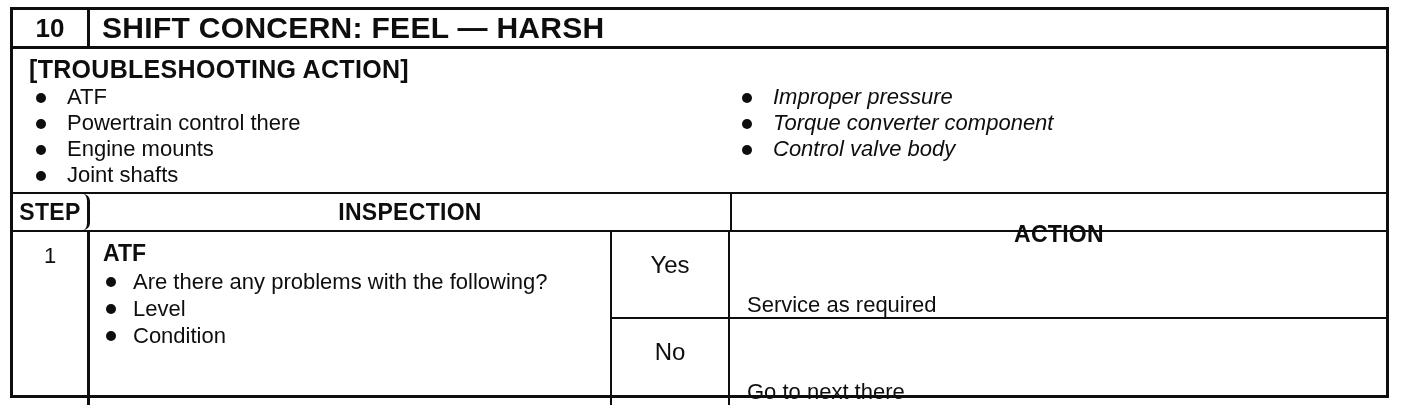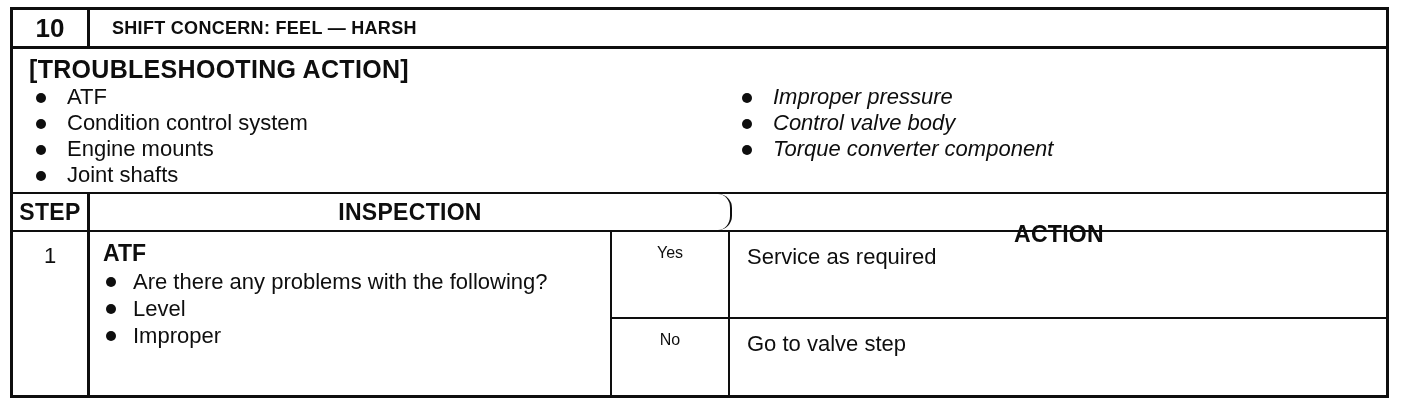--- a/index.html
+++ b/index.html
@@ -21,21 +21,21 @@
 
   
   .title-row { height:39px; border-bottom:3px solid #0e0e0e; }
   .num-cell {
     width:77px; border-right:3px solid #0e0e0e;
     display:flex; align-items:center; justify-content:center;
     font-weight:bold; font-size:26px;
   }
   .title-cell {
     flex:1; display:flex; align-items:center;
-    padding-left:22px; font-weight:bold; font-size:18px; letter-spacing:.3px;
+    padding-left:12px; font-weight:bold; font-size:30px; letter-spacing:.3px;
   }
 
   
   .hints-row {
     height:145px; border-bottom:2px solid #0e0e0e;
     flex-direction:column; padding:5px 0 0 16px;
   }
   .hints-heading { font-weight:bold; font-size:25px; line-height:30px; letter-spacing:.3px; }
   .hints-cols { display:flex; }
   ul.hint-list { list-style:none; }
@@ -43,22 +43,22 @@
   ul.hint-list.right { flex:1;font-style:italic; }
   li.hint-item { display:flex; align-items:center; height:26px; font-size:22px; }
   .dot {
     width:10px; height:10px; border-radius:50%;
     background:#0e0e0e; flex:none; margin:1px 21px 0 7px;
   }
 
   
   .header-row { height:38px; border-bottom:2px solid #0e0e0e; font-weight:bold; font-size:23px; }
   .hdr { display:flex; align-items:center; justify-content:center; letter-spacing:.3px; }
-  .step-hdr { width:77px; border-right:3px solid #0e0e0e; }
-  .insp-hdr { width:642px; border-right:2px solid #0e0e0e;border-radius:14px; }
+  .step-hdr { width:77px; border-right:3px solid #0e0e0e;border-radius:7px; }
+  .insp-hdr { width:642px; border-right:2px solid #0e0e0e; }
   .action-hdr { flex:1;margin-top:40px; }
 
   
   .body-row { flex:1; }
   .step-cell {
     width:77px; border-right:3px solid #0e0e0e;
     display:flex; justify-content:center; padding-top:11px; font-size:22px;
   }
   .insp-cell {
     width:522px; border-right:2px solid #0e0e0e;
@@ -66,23 +66,23 @@
   }
   .insp-title { font-weight:bold; font-size:23px; line-height:29px; }
   .insp-cell li.hint-item { height:27px; }
   .insp-cell .dot { margin:1px 17px 0 3px; }
   .branches { flex:1; display:flex; flex-direction:column; }
   .branch { display:flex; }
   .branch.first { height:87px; border-bottom:2px solid #0e0e0e; }
   .branch.second { flex:1; }
   .answer-cell {
     width:118px; border-right:2px solid #0e0e0e;
-    display:flex; justify-content:center; padding-top:12px; font-size:16px;
+    display:flex; justify-content:center; padding-top:19px; font-size:24px;
   }
-  .action-cell { flex:1; padding:12px 10px 0 17px; font-size:22px; }
+  .action-cell { flex:1; padding:12px 10px 0 17px; font-size:22px;margin-top:48px; }
 </style>
 </head>
 <body>
 
 <div class="sheet">
 
   <div class="row title-row">
     <div class="num-cell">10</div>
     <div class="title-cell">SHIFT CONCERN: FEEL — HARSH</div>
   </div>
@@ -90,43 +90,43 @@
   <div class="row hints-row">
     <div class="hints-heading">[TROUBLESHOOTING ACTION]</div>
     <div class="hints-cols">
       <ul class="hint-list left">
         <li class="hint-item">
           <span class="dot"></span>
           <span>ATF</span>
         </li>
         <li class="hint-item">
           <span class="dot"></span>
-          <span>Condition control system</span>
+          <span>Powertrain control there</span>
         </li>
         <li class="hint-item">
           <span class="dot"></span>
           <span>Engine mounts</span>
         </li>
         <li class="hint-item">
           <span class="dot"></span>
           <span>Joint shafts</span>
         </li>
       </ul>
       <ul class="hint-list right">
         <li class="hint-item">
           <span class="dot"></span>
           <span>Improper pressure</span>
         </li>
         <li class="hint-item">
           <span class="dot"></span>
-          <span>Control valve body</span>
+          <span>Torque converter component</span>
         </li>
         <li class="hint-item">
           <span class="dot"></span>
-          <span>Torque converter component</span>
+          <span>Control valve body</span>
         </li>
       </ul>
     </div>
   </div>
 
   <div class="row header-row">
     <div class="hdr step-hdr">STEP</div>
     <div class="hdr insp-hdr">INSPECTION</div>
     <div class="hdr action-hdr">ACTION</div>
   </div>
@@ -140,30 +140,30 @@
         <li class="hint-item">
           <span class="dot"></span>
           <span>Are there any problems with the following?</span>
         </li>
         <li class="hint-item">
           <span class="dot"></span>
           <span>Level</span>
         </li>
         <li class="hint-item">
           <span class="dot"></span>
-          <span>Improper</span>
+          <span>Condition</span>
         </li>
       </ul>
     </div>
 
     <div class="branches">
       <div class="branch first">
         <div class="answer-cell">Yes</div>
         <div class="action-cell">Service as required</div>
       </div>
       <div class="branch second">
         <div class="answer-cell">No</div>
-        <div class="action-cell">Go to valve step</div>
+        <div class="action-cell">Go to next there</div>
       </div>
     </div>
   </div>
 
 </div>
 
 </body></html>

